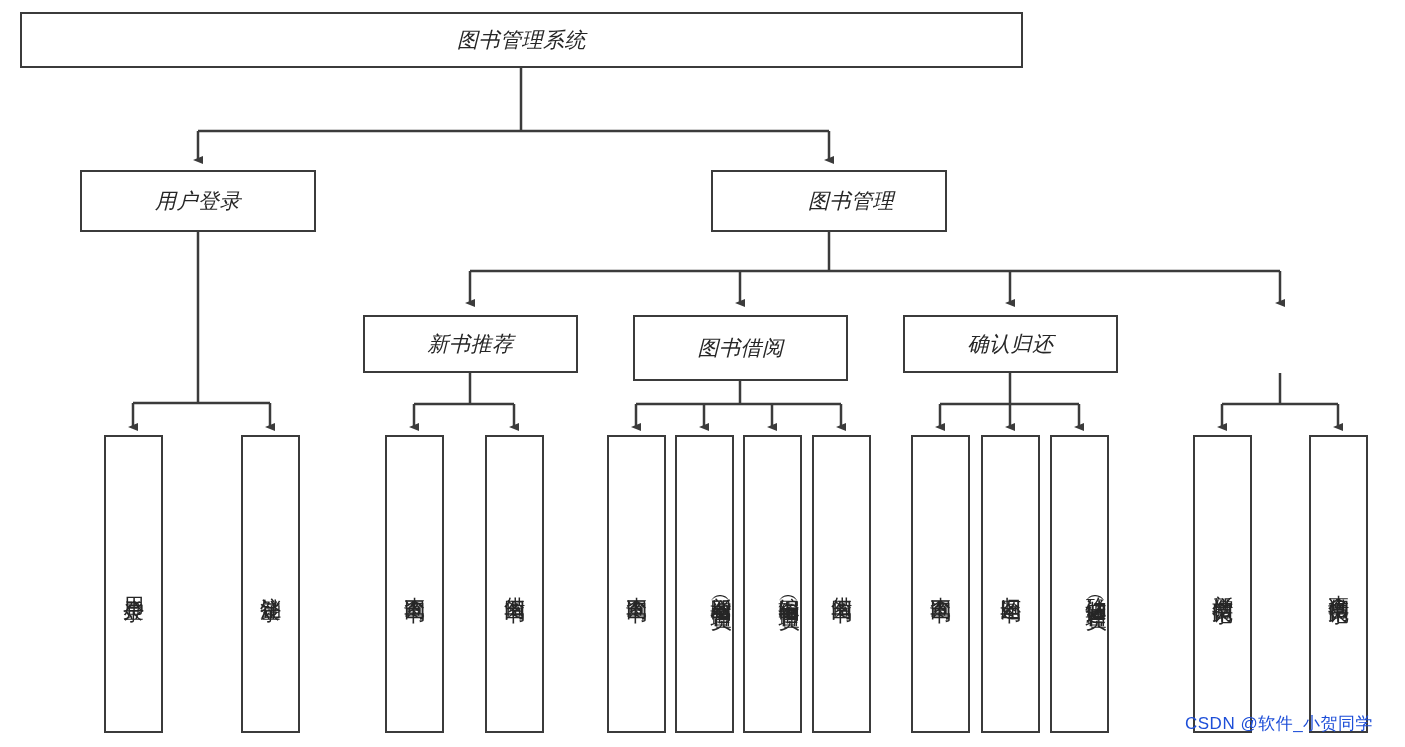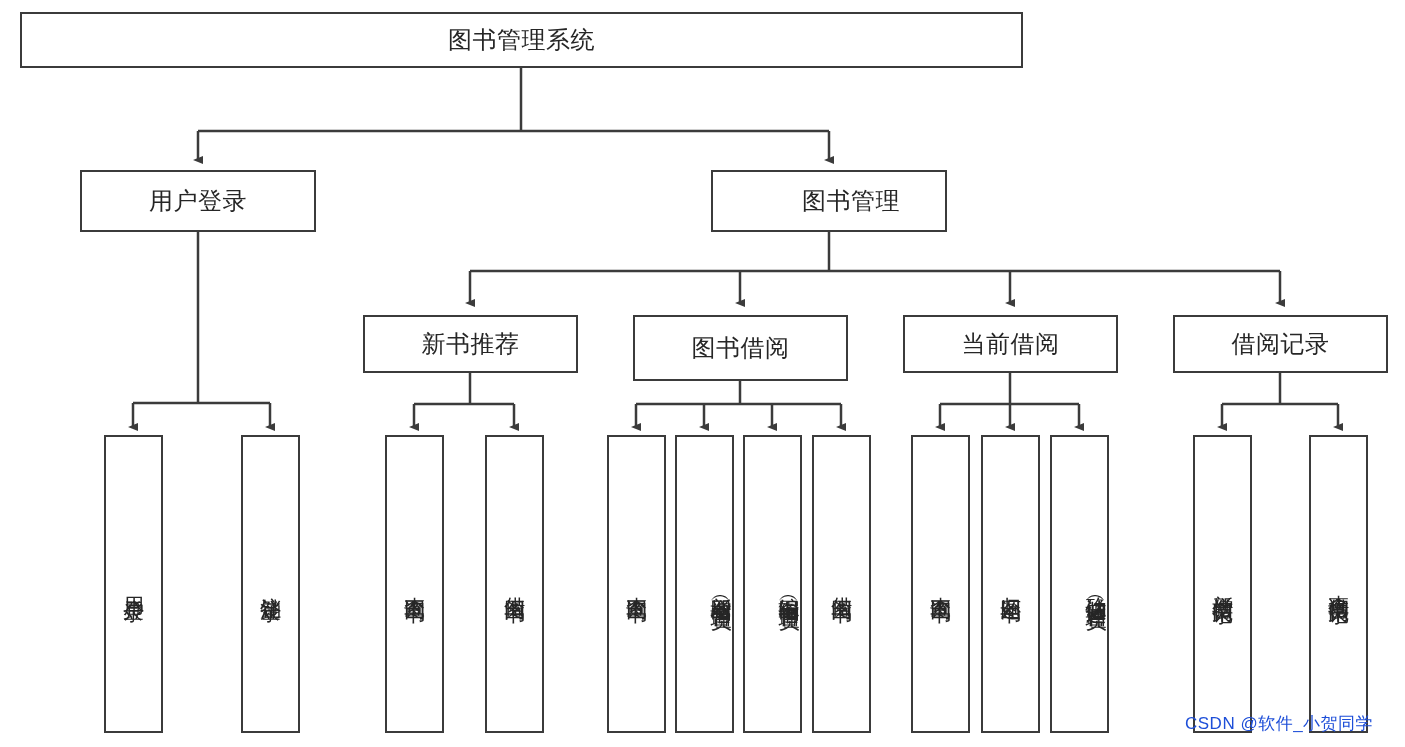--- a/index.html
+++ b/index.html
@@ -25,23 +25,24 @@
     position: absolute;
     box-sizing: border-box;
     border: 2.5px solid #3b3b3b;
     background: #ffffff;
     display: flex;
     align-items: center;
     justify-content: center;
     color: #262626;
   }
   .node-h {
-    font-size: 24px;
+    font-size: 21px;
     letter-spacing: 0.5px;
     white-space: nowrap;
+    font-style: italic;
   }
   .node-v {
     writing-mode: vertical-rl;
     text-orientation: upright;
     font-size: 21px;
     line-height: 1.08;
     letter-spacing: 2px;
     align-items: flex-start;
     justify-content: center;
     padding-top: 10px;
@@ -134,24 +135,21 @@
     <span>图书管理</span>
   </div>
 
   <div class="node node-h" style="left:363px; top:315px; width:215px; height:58px;">
     <span>新书推荐</span>
   </div>
   <div class="node node-h" style="left:633px; top:315px; width:215px; height:66px;">
     <span>图书借阅</span>
   </div>
   <div class="node node-h" style="left:903px; top:315px; width:215px; height:58px;">
-    <span>当前借阅</span>
-  </div>
-  <div class="node node-h" style="left:1173px; top:315px; width:215px; height:58px;">
-    <span>借阅记录</span>
+    <span>确认归还</span>
   </div>
 
   <div class="node node-v vcenter" style="left:104px; top:435px; width:59px; height:298px;">
     <span>用户登录</span>
   </div>
   <div class="node node-v vcenter" style="left:241px; top:435px; width:59px; height:298px;">
     <span>注销登录</span>
   </div>
 
   <div class="node node-v vcenter" style="left:385px; top:435px; width:59px; height:298px;">

